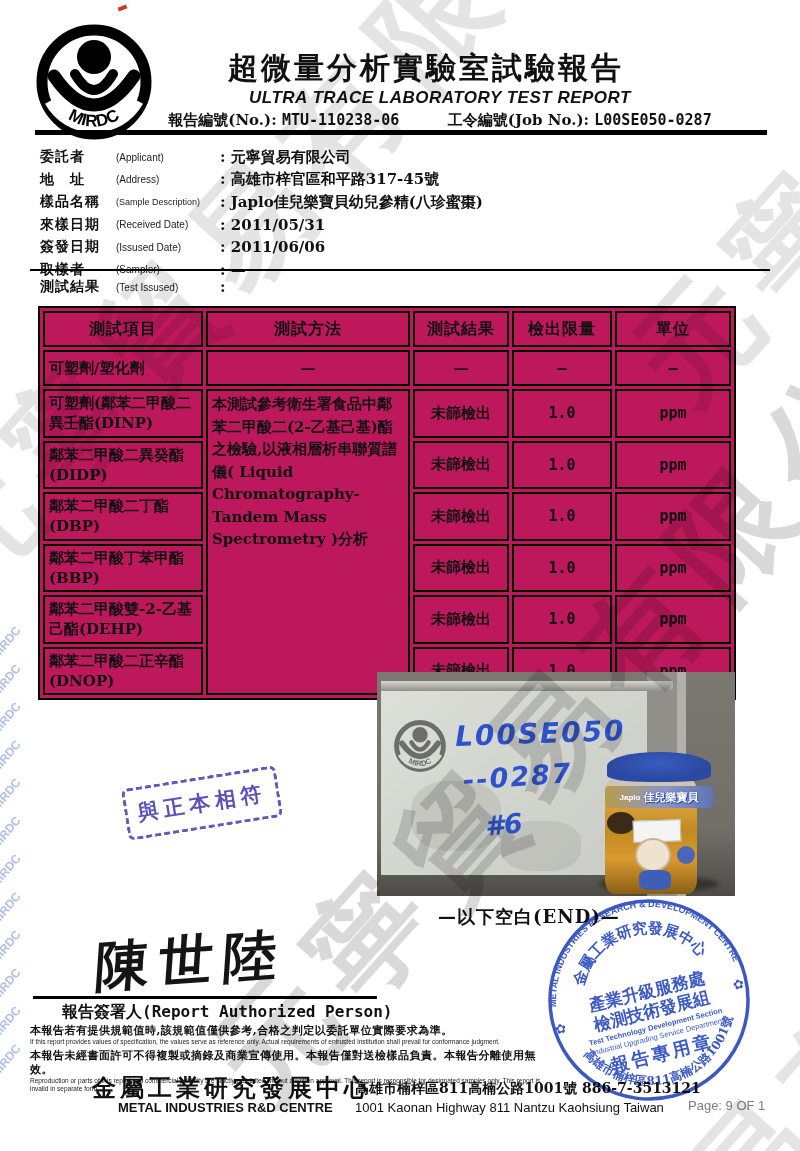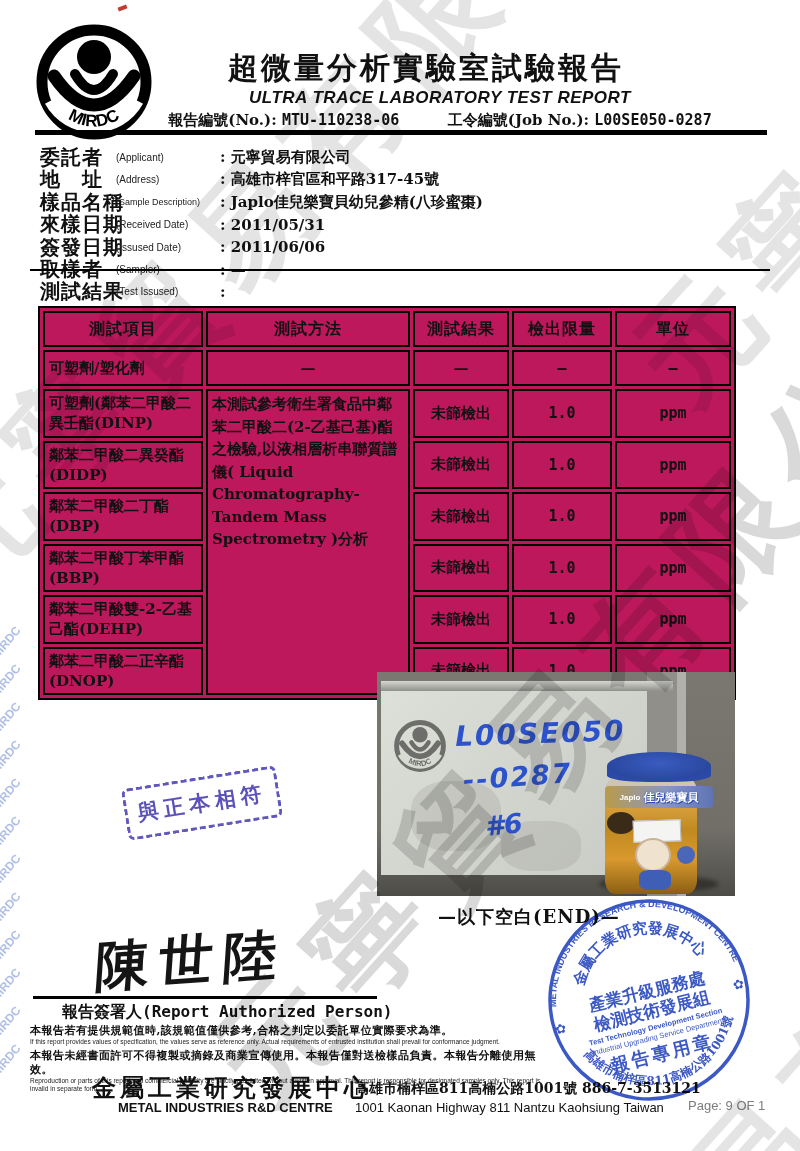--- a/index.html
+++ b/index.html
@@ -25,21 +25,21 @@
   .hdr-sub{position:absolute;left:170px;top:88px;width:540px;text-align:center;z-index:2;
       font-family:"Liberation Sans",sans-serif;font-size:17px;font-weight:bold;letter-spacing:.5px;font-style:italic;}
   .hdr-nums{position:absolute;left:150px;top:111px;width:580px;text-align:center;font-size:15px;
       font-weight:bold;z-index:2;white-space:nowrap;}
   .hdr-nums .mono{font-family:"DejaVu Sans Mono",monospace;font-weight:bold;}
   .hdr-rule{position:absolute;left:35px;top:130px;width:732px;height:5px;background:#000;z-index:2;}
 
   
   .info{position:absolute;left:40px;top:146px;width:720px;z-index:2;}
   .info-row{display:flex;height:22.5px;align-items:center;}
-  .info-cn{width:76px;font-size:20px;font-weight:bold;letter-spacing:1px;white-space:nowrap;}
+  .info-cn{width:76px;font-size:14px;font-weight:bold;letter-spacing:1px;white-space:nowrap;}
   .info-en{width:104px;font-family:"Liberation Sans",sans-serif;font-size:10px;color:#222;white-space:nowrap;}
   .info-val{font-size:15px;font-weight:bold;white-space:nowrap;font-family:"DejaVu Serif",serif;}
   .sampler-rule{position:absolute;left:30px;top:269px;width:740px;height:2px;background:#000;z-index:2;}
   .results-row{position:absolute;left:40px;top:278px;display:flex;align-items:center;z-index:2;}
 
   
   .tblwrap{position:absolute;left:38px;top:306px;z-index:2;}
   table.report{border-collapse:separate;border-spacing:3px;border:2px solid #000;background:#be185d;}
   table.report th,table.report td{border:2px solid #000;font-size:15px;padding:2px 4px;}
   table.report th{height:36px;font-weight:bold;text-align:center;font-size:16px;letter-spacing:1px;}

